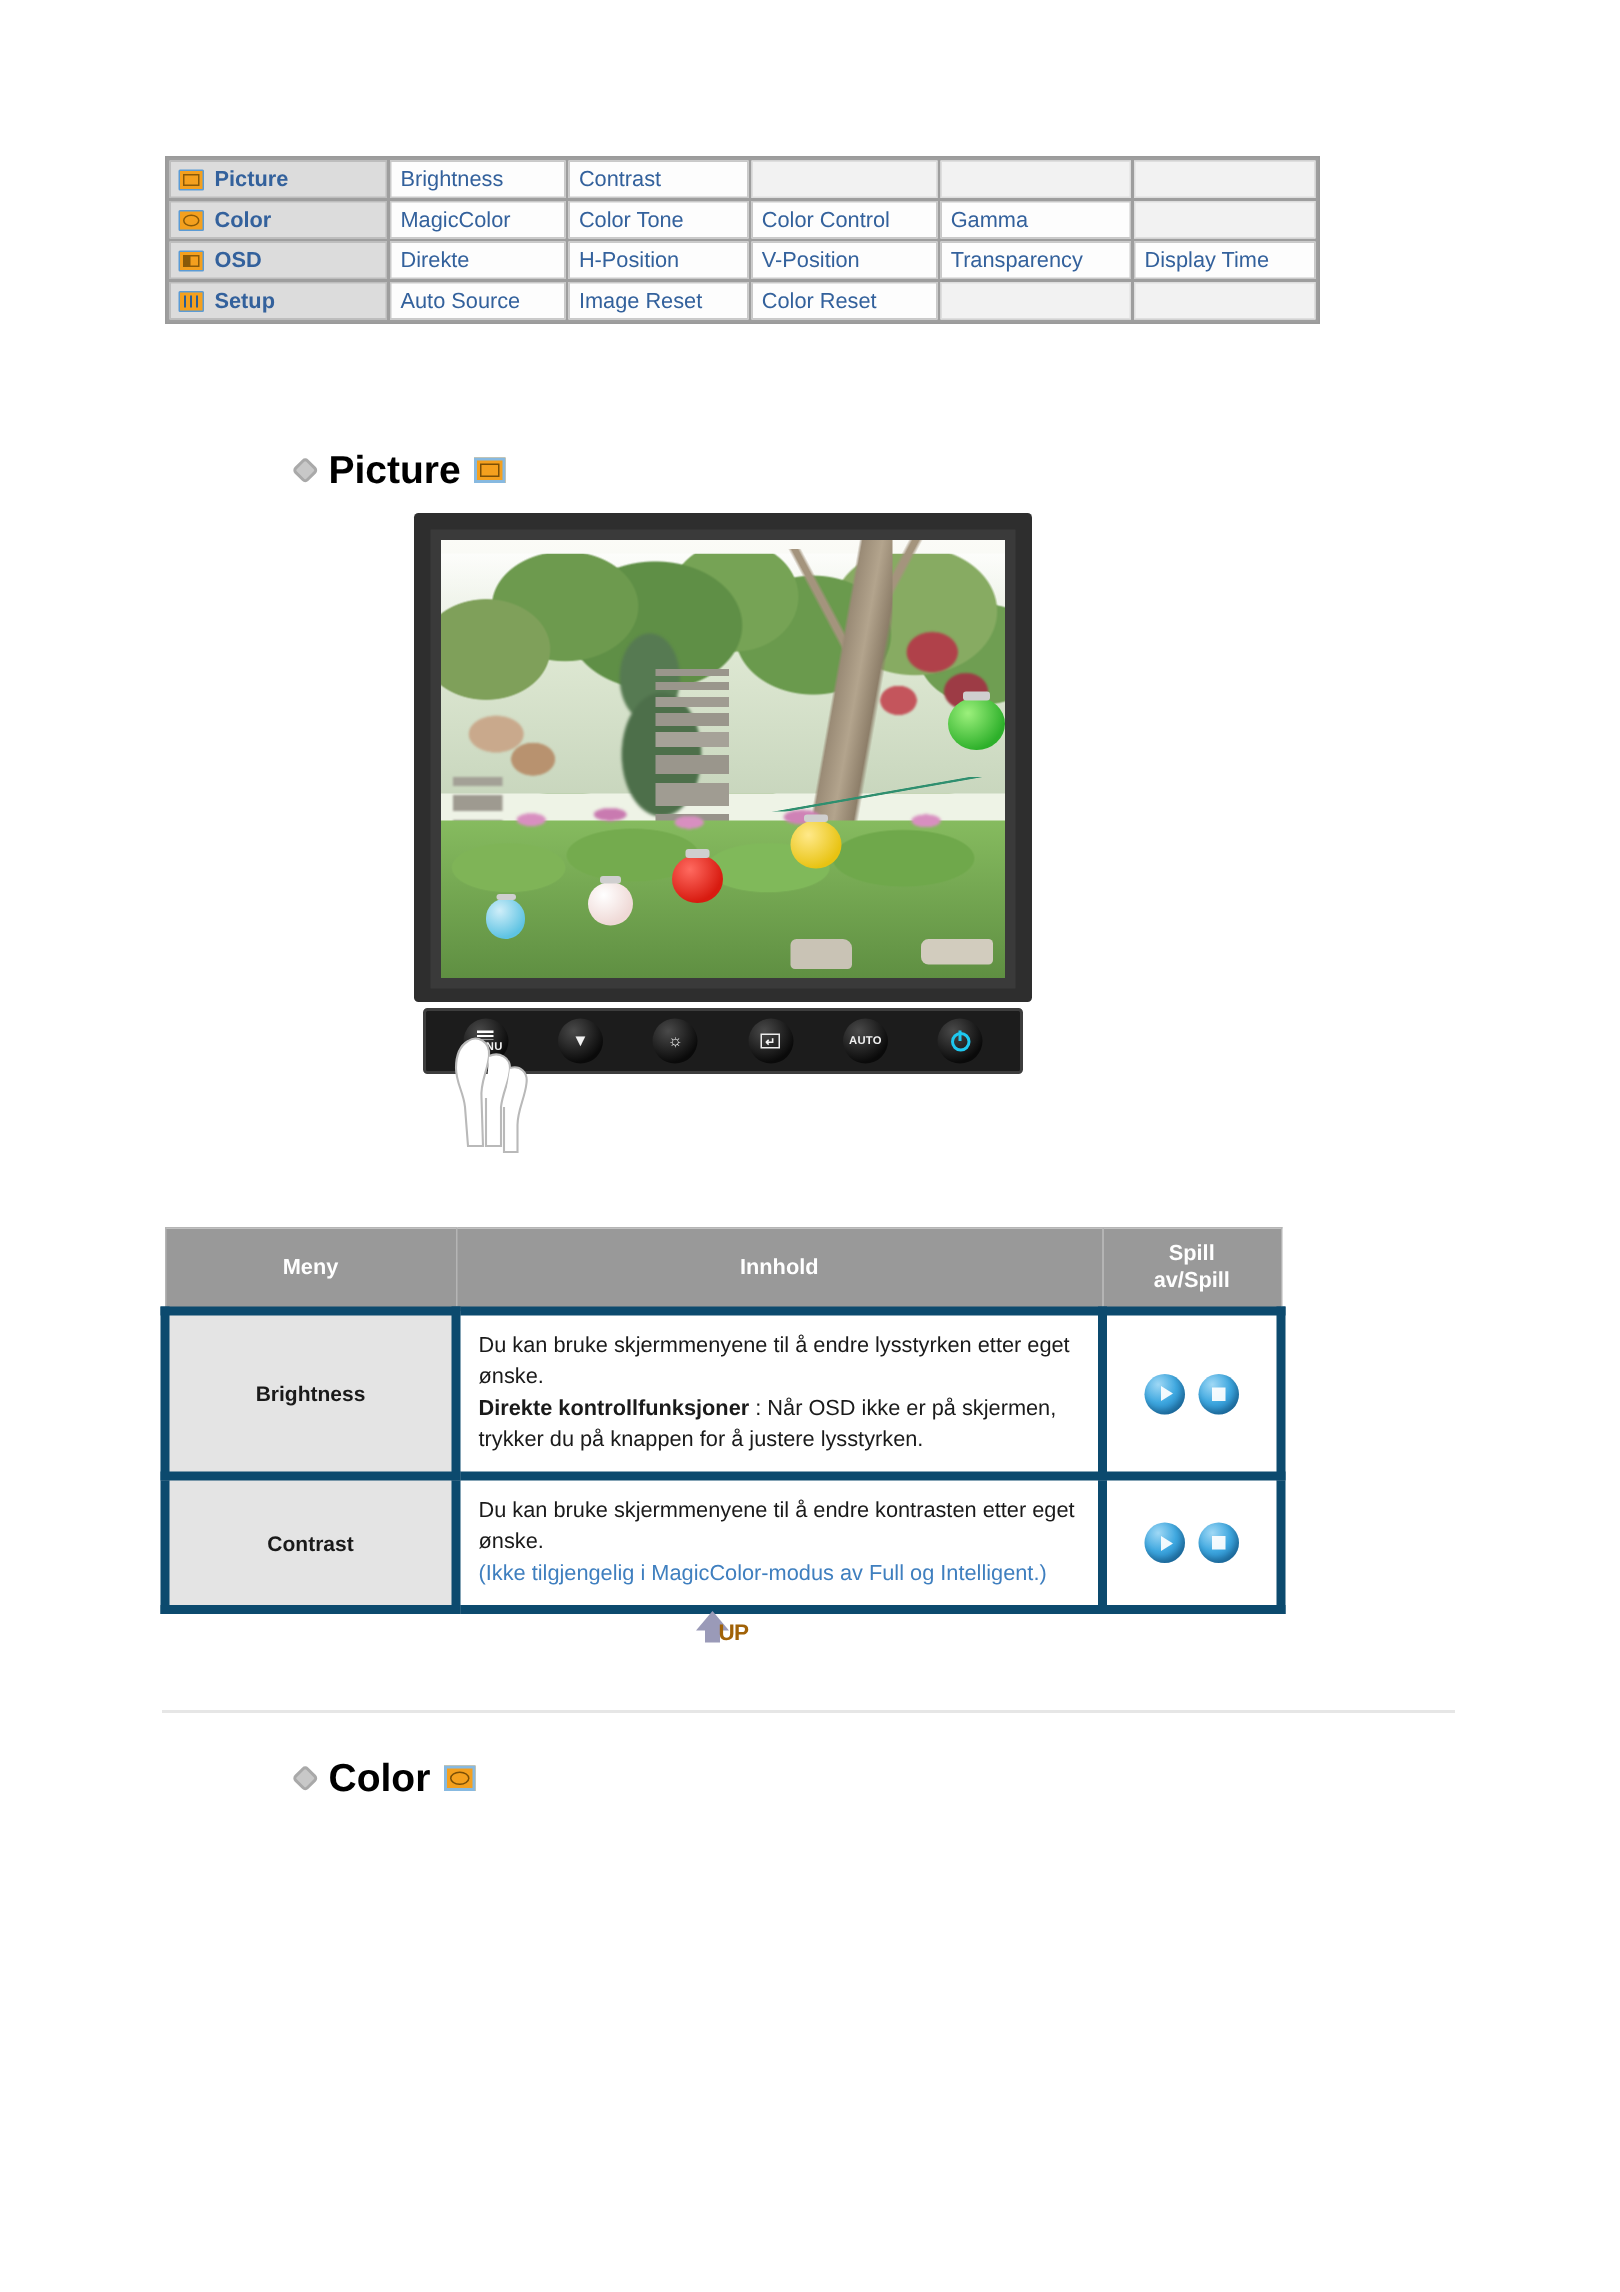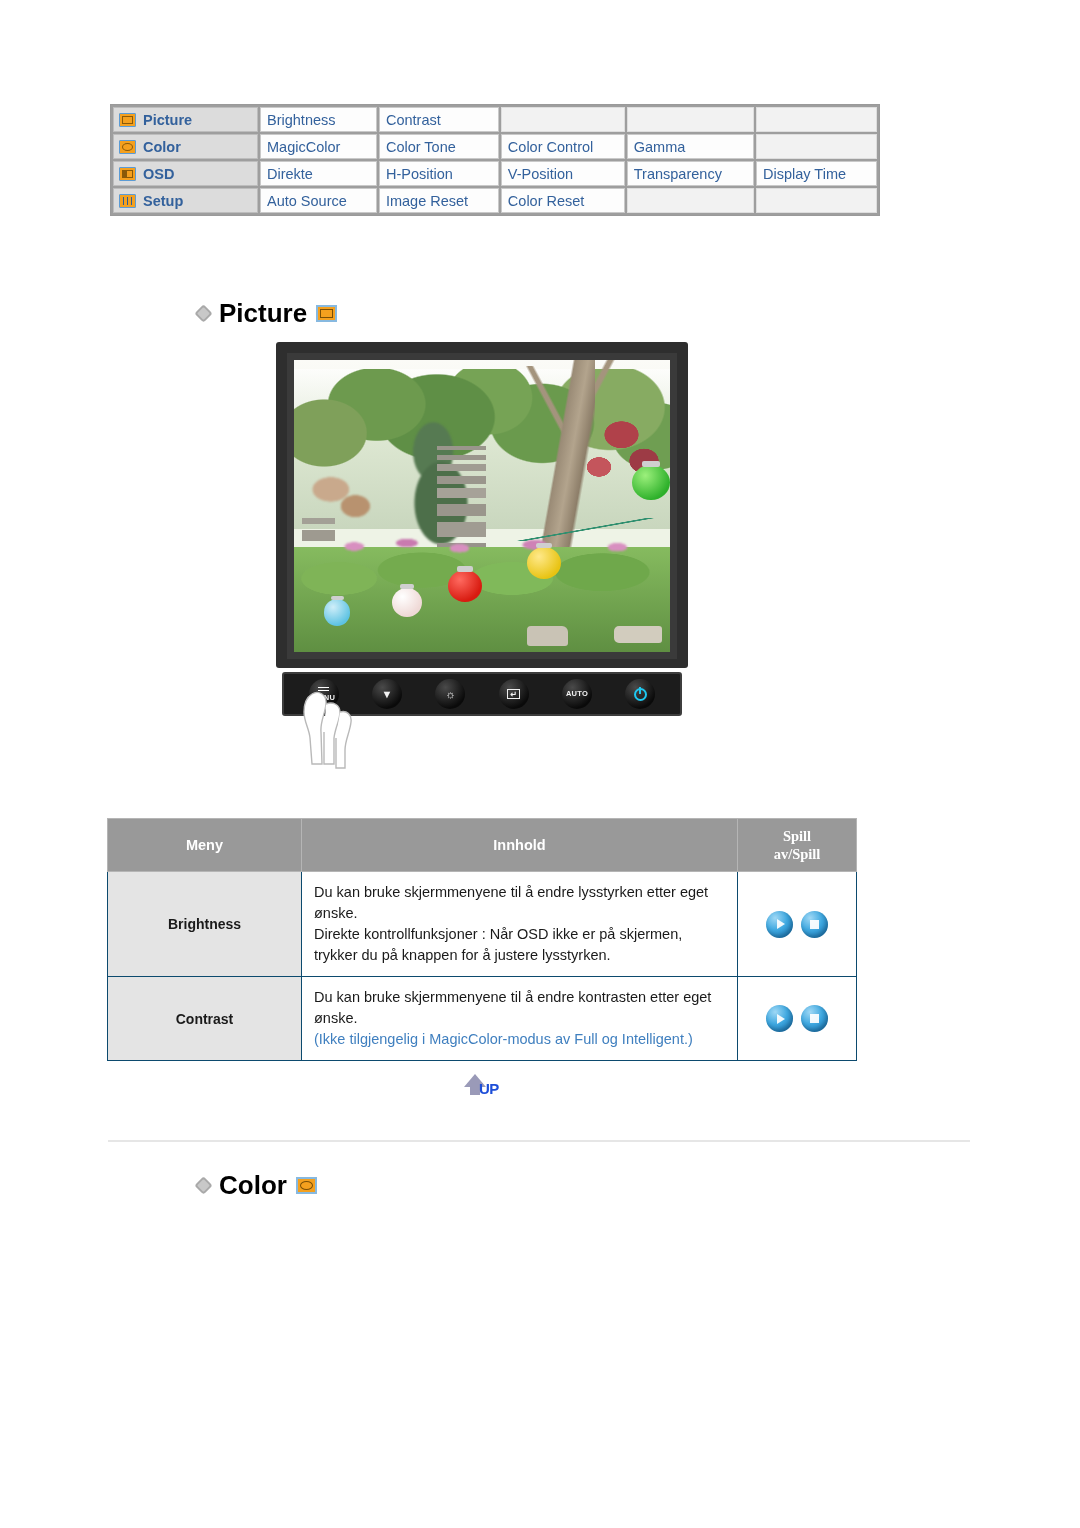--- a/index.html
+++ b/index.html
@@ -355,23 +355,23 @@
   .content-table th {
     background: #999999;
     color: #ffffff;
     font-size: 14.5px;
     font-weight: bold;
     padding: 8px 4px;
     border: 1px solid #b5b5b5;
     line-height: 1.25;
   }
   .content-table th.c-meny { width: 185px; }
-  .content-table th.c-spill { width: 110px; font-family: Liberation Serif, serif; }
+  .content-table th.c-spill { width: 110px; }
   .content-table td {
-    border: 1px solid #0c4a6e;
+    border: 6px solid #0c4a6e;
     vertical-align: middle;
     font-size: 14.5px;
     color: #1a1a1a;
   }
   .content-table td.menu-name {
     background: #e4e4e4;
     text-align: center;
     font-weight: bold;
     font-size: 14px;
   }
@@ -379,21 +379,21 @@
     background: #ffffff;
     padding: 10px 12px;
     line-height: 1.45;
     text-align: left;
   }
   .content-table td.ctrl {
     background: #ffffff;
     text-align: center;
     padding: 6px;
   }
-  .bold-inline { font-weight: normal; text-align: center; }
+  .bold-inline { font-weight: bold; text-align: center; }
   .blue-note { color: #3f7fbf; margin-top: 35px; }
 
   .ball {
     width: 27px; height: 27px; border-radius: 50%;
     display: inline-flex; align-items: center; justify-content: center;
     margin: 0 2px;
     background: radial-gradient(circle at 34% 26%, #9fd8f5 0%, #3fa8e0 45%, #1274bb 100%);
     box-shadow: inset -2px -3px 4px rgba(0,0,0,0.25);
     vertical-align: middle;
     position: relative;
@@ -426,21 +426,21 @@
     border-right: 11px solid transparent;
     border-bottom: 13px solid #9a9ab8;
     position: absolute; left: 4px; top: 2px;
   }
   .up-stem {
     position: absolute; left: 10px; top: 14px;
     width: 10px; height: 9px; background: #9a9ab8;
   }
   .up-text {
     position: absolute; left: 19px; top: 8px;
-    font-size: 15px; font-weight: bold; color: #1d4ed8;
+    font-size: 15px; font-weight: bold; color: #a16207;
     letter-spacing: -0.5px;
   }
 
   .hrule {
     position: absolute;
     left: 108px;
     top: 1140px;
     width: 862px;
     height: 2px;
     background: #e6e6e6;

